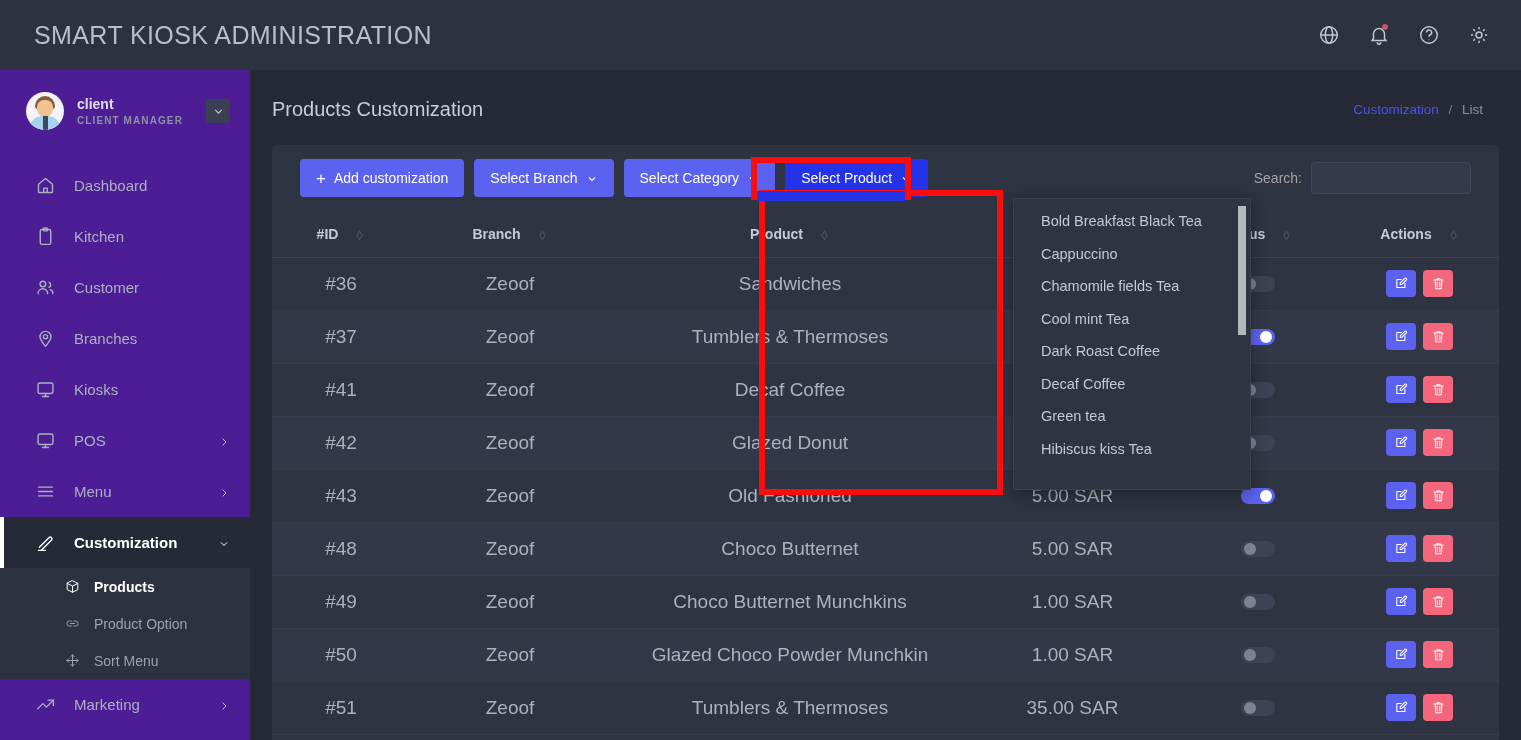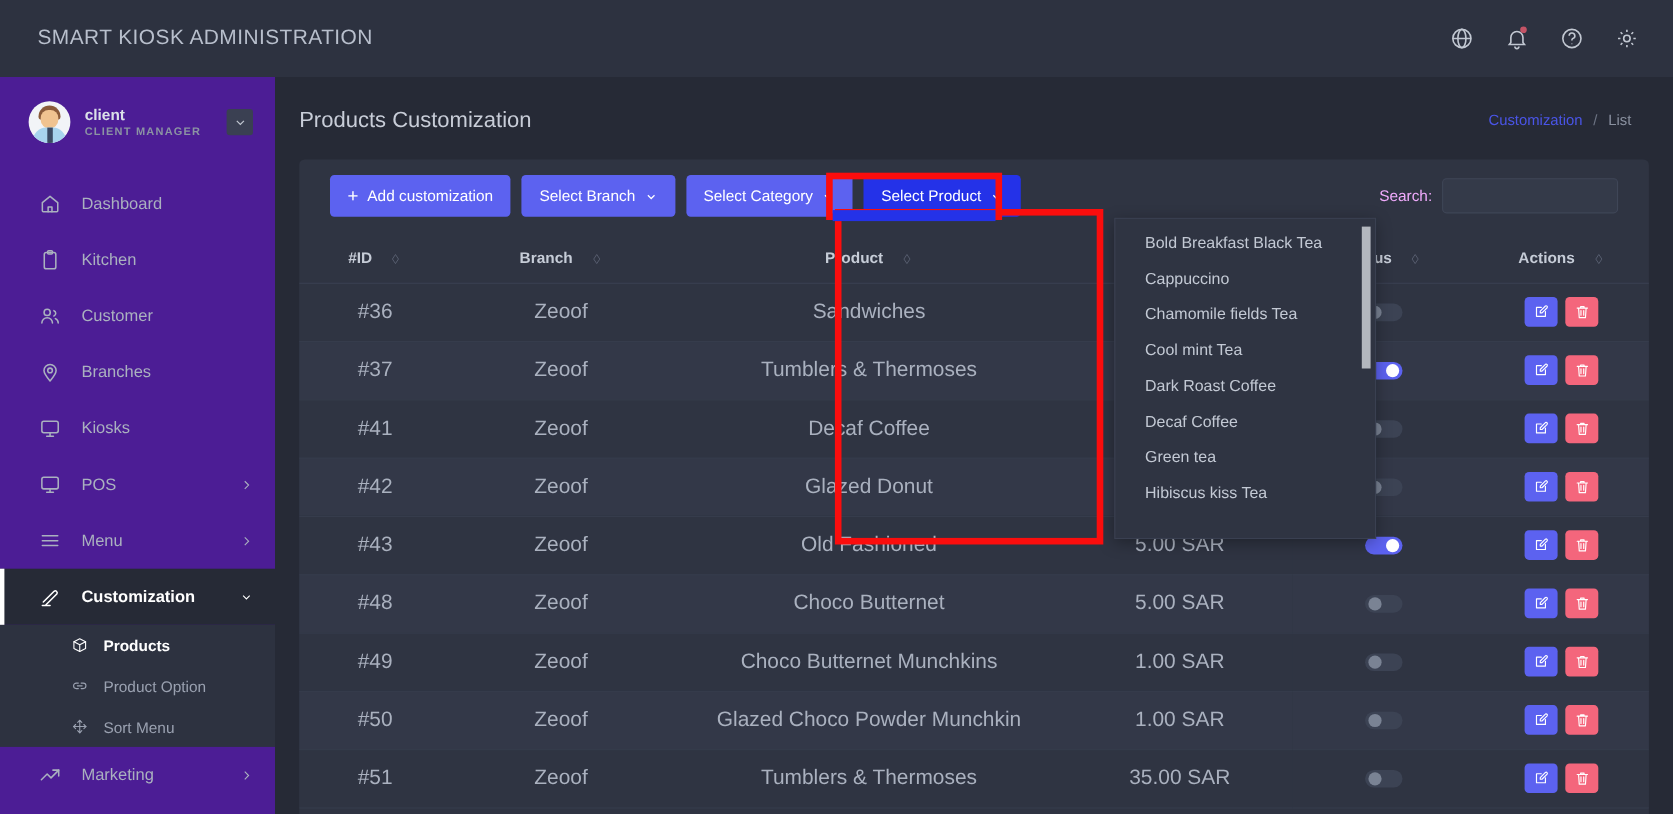--- a/index.html
+++ b/index.html
@@ -12,21 +12,21 @@
   body { position: relative; }
 
   
   .topbar {
     position: absolute; left: 0; top: 0; width: 1521px; height: 70px;
     background: #2d3240;
     display: flex; align-items: center;
   }
   .brand {
     margin-left: 34px;
-    font-size: 19px; letter-spacing: 0.4px;
+    font-size: 25px; letter-spacing: 0.4px;
     color: #b8bfcc; font-weight: 400;
   }
   .topbar-icons {
     position: absolute; right: 30px; top: 0; height: 70px;
     display: flex; align-items: center; gap: 26px;
   }
   .ticon { width: 24px; height: 24px; color: #c2c8d2; position: relative;
            display: flex; align-items: center; justify-content: center; cursor: pointer; }
   .ticon svg { width: 22px; height: 22px; stroke: #c2c8d2; fill: none; stroke-width: 1.6; }
   .bell-dot { position: absolute; top: 1px; right: 3px; width: 6px; height: 6px;
@@ -105,21 +105,21 @@
     color: #fff; font-size: 14px; font-family: inherit; cursor: pointer;
     display: inline-flex; align-items: center; gap: 8px; padding: 0 16px;
     margin-right: 10px; white-space: nowrap;
   }
   .btn .plus { font-size: 17px; line-height: 1; font-weight: 400; }
   .btn .dcar { width: 12px; height: 12px; }
   .btn .dcar svg { width: 12px; height: 12px; stroke: #fff; fill: none; stroke-width: 2.2; }
   .btn.active-select { background: #2432e8; }
 
   .search-wrap { margin-left: auto; display: flex; align-items: center; gap: 9px; }
-  .search-label { font-size: 14px; color: #f0abfc; }
+  .search-label { font-size: 14px; color: #a3a3a3; }
   .search-input {
     width: 160px; height: 32px; background: #343a49; border: 1px solid #3f4657;
     border-radius: 4px; outline: none; color: #dfe3ea; font-size: 13px;
     font-family: inherit; padding: 0 9px;
   }
 
   
   table { width: 100%; border-collapse: collapse; table-layout: fixed; }
   thead th {
     height: 46px; font-size: 14px; color: #c6ccd7; font-weight: 700;

